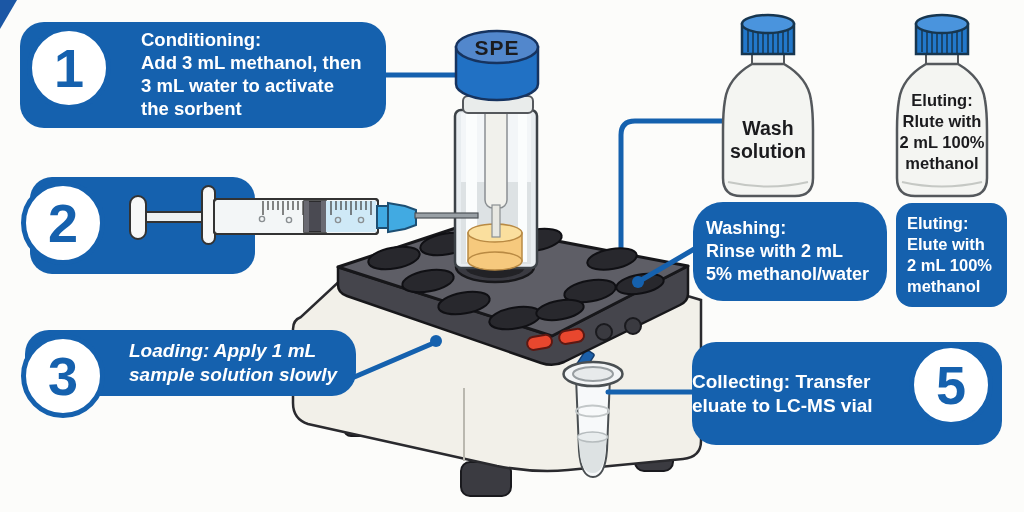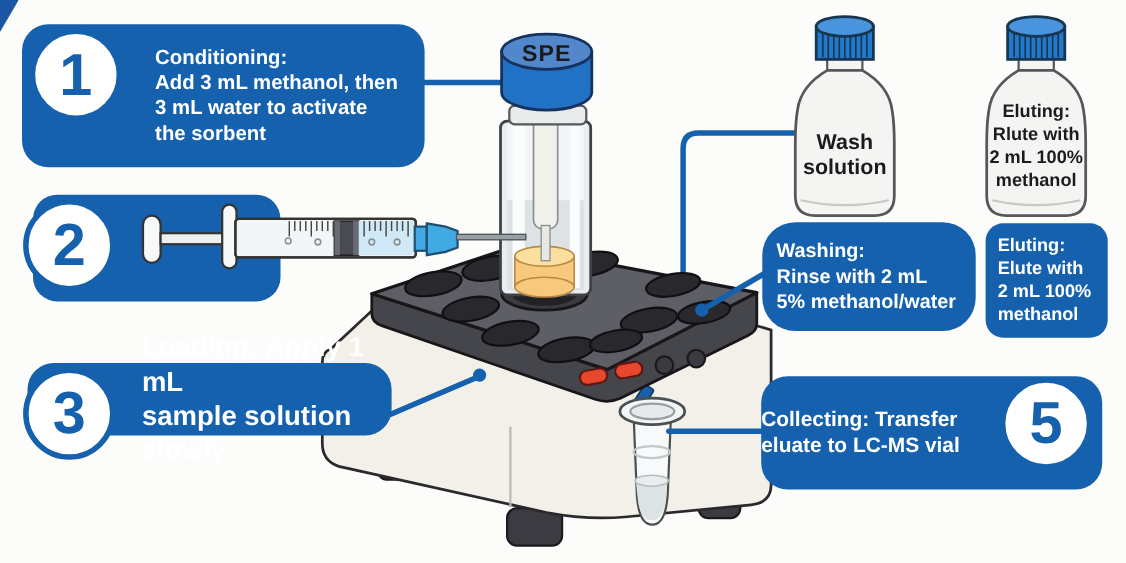--- a/index.html
+++ b/index.html
@@ -8,25 +8,25 @@
   .layer{position:absolute;left:0;top:0;width:1024px;height:512px;}
   #apparatus{z-index:1;}
   #syringe-layer{z-index:3;pointer-events:none;}
   .callout{position:absolute;background:#1561ae;color:#ffffff;font-weight:bold;
            white-space:pre-line;display:flex;align-items:center;z-index:2;
            border-radius:24px;box-sizing:border-box;}
   .num-circle{position:absolute;width:74px;height:74px;border:5px solid #1561ae;
               border-radius:50%;background:#ffffff;color:#1561ae;font-weight:bold;
               font-size:54px;line-height:1;display:flex;align-items:center;
               justify-content:center;z-index:4;}
-  #box1{left:20px;top:22px;width:366px;height:130px;padding-left:121px;font-size:18.5px;line-height:1.24;}
+  #box1{left:20px;top:22px;width:366px;height:106px;padding-left:121px;font-size:18.5px;line-height:1.24;}
   #circ1{left:27px;top:26px;}
   #box2{left:30px;top:177px;width:225px;height:97px;border-radius:22px;}
   #circ2{left:21px;top:181px;}
-  #box3{left:25px;top:330px;width:331px;height:66px;padding-left:104px;font-size:25px;line-height:1.25;}
+  #box3{left:25px;top:330px;width:331px;height:66px;padding-left:104px;font-size:19px;line-height:1.25;font-style:italic;}
   #circ3{left:21px;top:334px;}
   #boxW{left:693px;top:202px;width:194px;height:99px;padding-left:13px;font-size:18px;line-height:1.27;border-radius:30px;}
   #boxE{left:896px;top:203px;width:111px;height:104px;padding-left:11px;font-size:16.5px;line-height:1.26;border-radius:16px;}
   #boxC{left:692px;top:342px;width:310px;height:103px;font-size:19px;line-height:1.25;}
   #circ5{left:909px;top:343px;}
   .corner-wedge{position:absolute;left:0;top:0;width:17px;height:29px;background:#1b57a5;
                 clip-path:polygon(0 0,100% 0,0 100%);z-index:5;}
   .svgtxt{font-family:"Liberation Sans",sans-serif;font-weight:bold;fill:#1b1b1e;}
 </style>
 </head>

